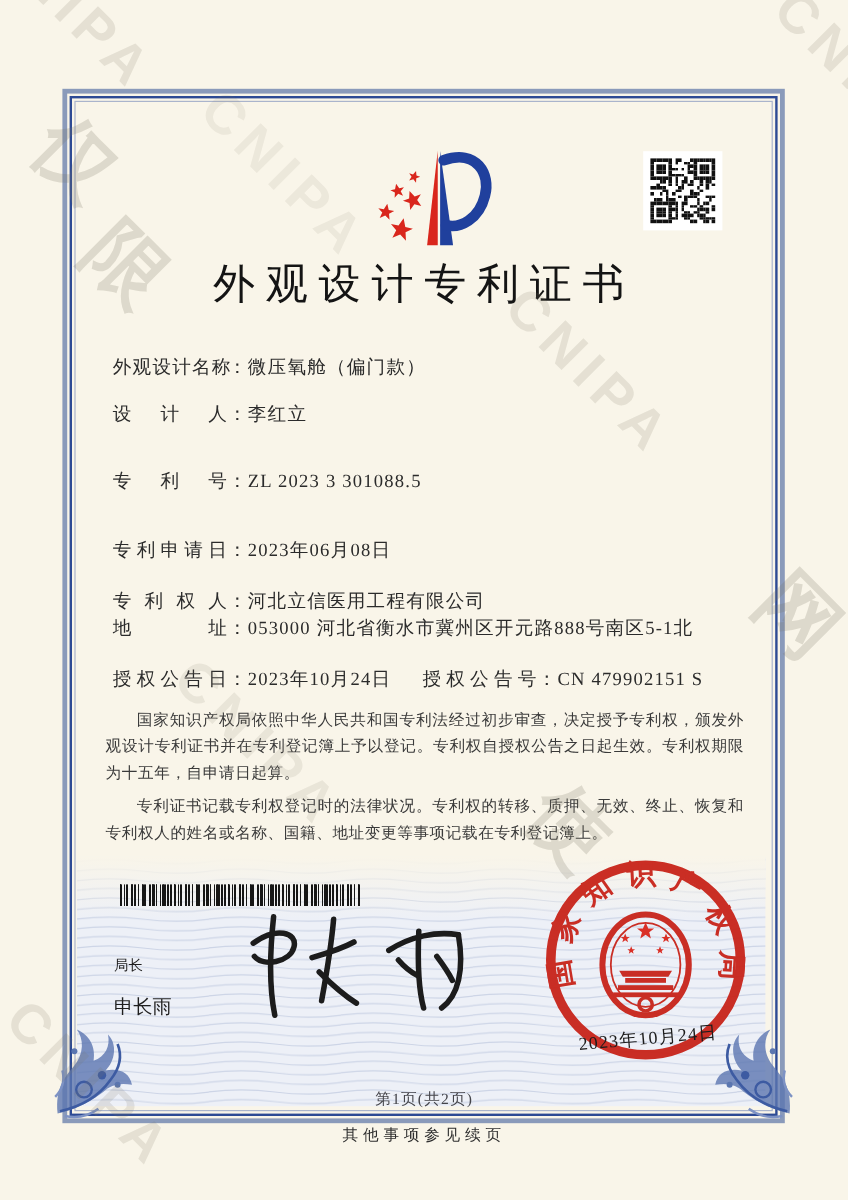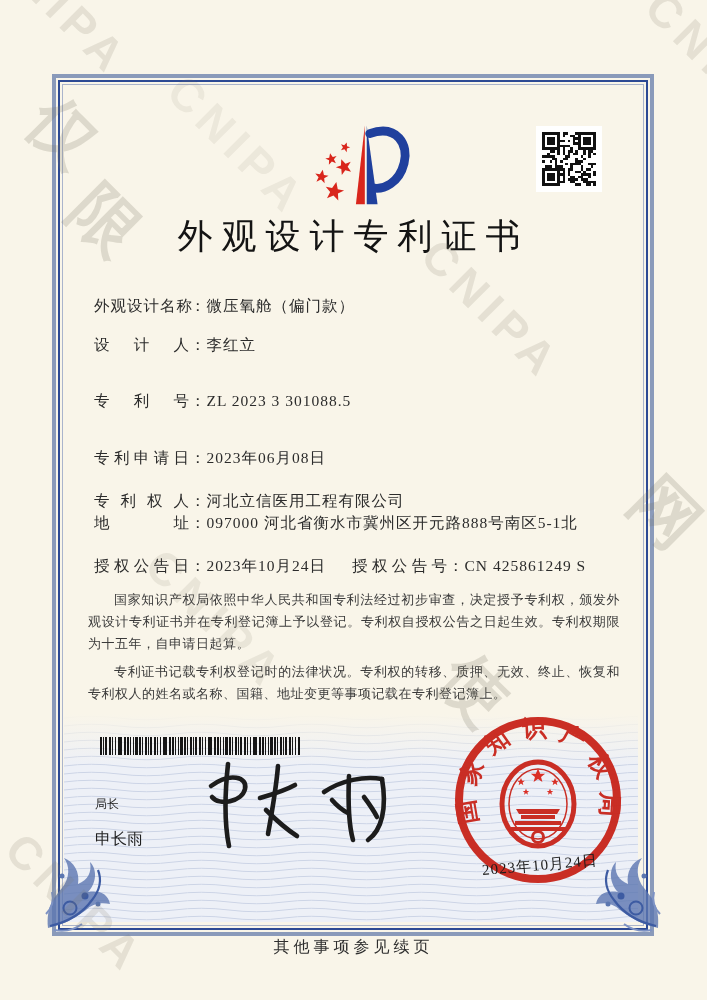--- a/index.html
+++ b/index.html
@@ -65,21 +65,21 @@
   
   .sig-title{ position:absolute; left:95px; top:796px; z-index:4; font-family:"Liberation Sans","DejaVu Sans",sans-serif; font-size:12px; color:#1f1f1f;}
   .sig-name{ position:absolute; left:95px; top:829px; z-index:4; font-family:Liberation Mono, monospace; font-size:16px; color:#1f1f1f;}
   .sig-hand{ position:absolute; left:198px; top:750px; width:200px; height:108px; z-index:4;}
   
   .seal{ position:absolute; left:450px; top:712px; width:180px; height:180px; z-index:4; opacity:0.95;}
   .seal-date{ position:absolute; left:455px; top:856px; width:170px; z-index:5; text-align:center;
     font-size:15px; letter-spacing:1px; color:#1c1c1c; transform:rotate(-5deg);}
   
   .page-no{ position:absolute; left:0; top:907px; width:100%; text-align:center; z-index:4; font-size:13px; color:#44444a; letter-spacing:1px;}
-  .footer-note{ position:absolute; left:0; top:937px; width:100%; text-align:center; z-index:4; font-size:16px; letter-spacing:4px; color:#2e2e2e;}
+  .footer-note{ position:absolute; left:0; top:937px; width:100%; text-align:center; z-index:4; font-size:13px; letter-spacing:4px; color:#2e2e2e;}
   
   .orn{ position:absolute; width:100px; height:100px; z-index:3;}
   .orn-l{ left:40px; top:836px;}
   .orn-r{ left:566px; top:836px; transform:scaleX(-1);}
 </style>
 </head>
 <body>
 
 <div class="page">
 
@@ -608,26 +608,26 @@
     <div class="row r3">
       <span class="lbl">专利号</span><span>：</span><span>ZL 2023 3 301088.5</span>
     </div>
     <div class="row r4">
       <span class="lbl">专利申请日</span><span>：</span><span>2023年06月08日</span>
     </div>
     <div class="row r5">
       <span class="lbl">专利权人</span><span>：</span><span>河北立信医用工程有限公司</span>
     </div>
     <div class="row r6">
-      <span class="lbl">地址</span><span>：</span><span>097000 河北省衡水市冀州区开元路888号南区5-1北</span>
+      <span class="lbl">地址</span><span>：</span><span>053000 河北省衡水市冀州区开元路888号南区5-1北</span>
     </div>
     <div class="row r7">
       <span class="lbl">授权公告日</span><span>：</span><span>2023年10月24日</span>
       <span class="grant2">
-        <span class="lbl">授权公告号</span><span>：</span><span>CN 425861249 S</span>
+        <span class="lbl">授权公告号</span><span>：</span><span>CN 479902151 S</span>
       </span>
     </div>
   </div>
 
   <div class="paras">
     <p>国家知识产权局依照中华人民共和国专利法经过初步审查，决定授予专利权，颁发外观设计专利证书并在专利登记簿上予以登记。专利权自授权公告之日起生效。专利权期限为十五年，自申请日起算。</p>
     <p>专利证书记载专利权登记时的法律状况。专利权的转移、质押、无效、终止、恢复和专利权人的姓名或名称、国籍、地址变更等事项记载在专利登记簿上。</p>
   </div>
 
   <div class="barcode"></div>
@@ -665,15 +665,16 @@
       <use href="#st" transform="translate(100,80) scale(0.34)" stroke="none"></use>
       <path d="M66,97 L110,97 L107,102 L69,102 Z" stroke="none"></path>
       <rect x="71" y="103" width="34" height="4" stroke="none"></rect>
       <rect x="65" y="109" width="46" height="4" stroke="none"></rect>
       <rect x="61" y="115" width="54" height="4" stroke="none"></rect>
       <circle cx="88" cy="125" r="5.5" fill="none" stroke-width="3"></circle>
     </g>
   </svg>
   <div class="seal-date">2023年10月24日</div>
 
+  <div class="page-no">第1页(共2页)</div>
   <div class="footer-note">其他事项参见续页</div>
 
 </div>
 
 </body></html>

